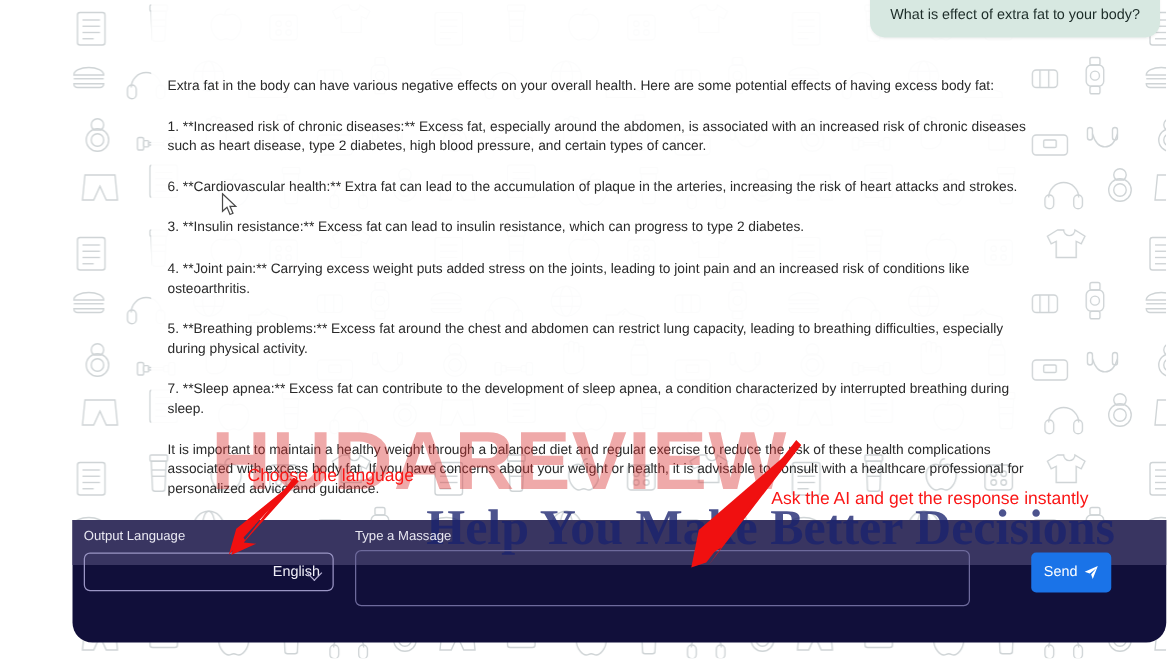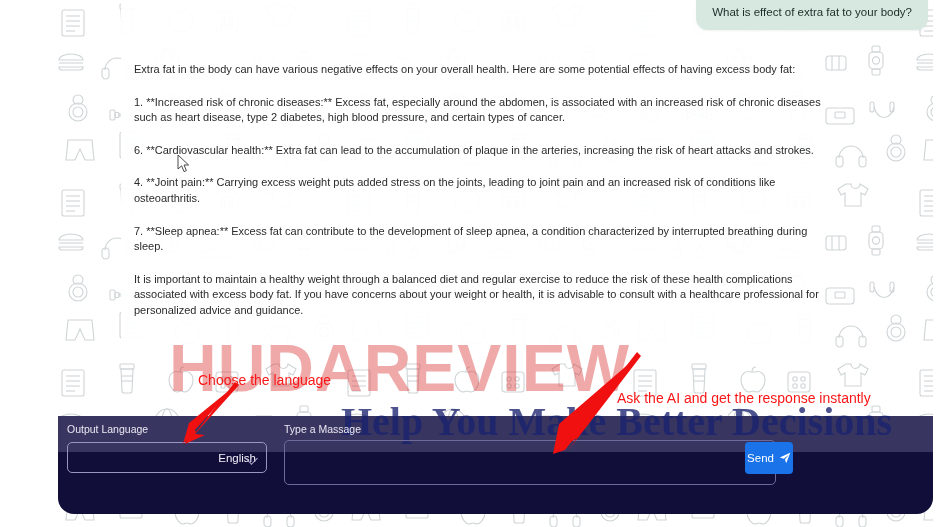--- a/index.html
+++ b/index.html
@@ -175,23 +175,23 @@
     color: #ffffff;
     font-size: 11.5px;
     font-family: "Liberation Sans", sans-serif;
     padding: 6px 10px;
     outline: none;
   }
   #message-input::placeholder { color: #6f6b9c; }
 
   #send-button {
     position: absolute;
-    left: 724px;
+    left: 804px;
     top: 442px;
-    width: 48px;
+    width: 64px;
     height: 32px;
     background: #1a73e8;
     border: none;
     border-radius: 4px;
     z-index: 14;
     color: #ffffff;
     font-size: 11.5px;
     font-family: "Liberation Sans", sans-serif;
     display: flex;
     align-items: center;
@@ -357,21 +357,23 @@
   <div id="content-sheet"></div>
 
   <div id="user-bubble">
     <span>What is effect of extra fat to your body?</span>
   </div>
 
   <div id="answer">
     <p>Extra fat in the body can have various negative effects on your overall health. Here are some potential effects of having excess body fat:</p>
     <p>1. **Increased risk of chronic diseases:** Excess fat, especially around the abdomen, is associated with an increased risk of chronic diseases such as heart disease, type 2 diabetes, high blood pressure, and certain types of cancer.</p>
     <p>6. **Cardiovascular health:** Extra fat can lead to the accumulation of plaque in the arteries, increasing the risk of heart attacks and strokes.</p>
+    <p>3. **Insulin resistance:** Excess fat can lead to insulin resistance, which can progress to type 2 diabetes.</p>
     <p>4. **Joint pain:** Carrying excess weight puts added stress on the joints, leading to joint pain and an increased risk of conditions like osteoarthritis.</p>
+    <p>5. **Breathing problems:** Excess fat around the chest and abdomen can restrict lung capacity, leading to breathing difficulties, especially during physical activity.</p>
     <p>7. **Sleep apnea:** Excess fat can contribute to the development of sleep apnea, a condition characterized by interrupted breathing during sleep.</p>
     <p>It is important to maintain a healthy weight through a balanced diet and regular exercise to reduce the risk of these health complications associated with excess body fat. If you have concerns about your weight or health, it is advisable to consult with a healthcare professional for personalized advice and guidance.</p>
   </div>
 
   <div class="wm" id="wm-line1">HUDAREVIEW</div>
 
   <div id="bottom-panel">
     <div id="bottom-panel-top"></div>
   </div>
 

